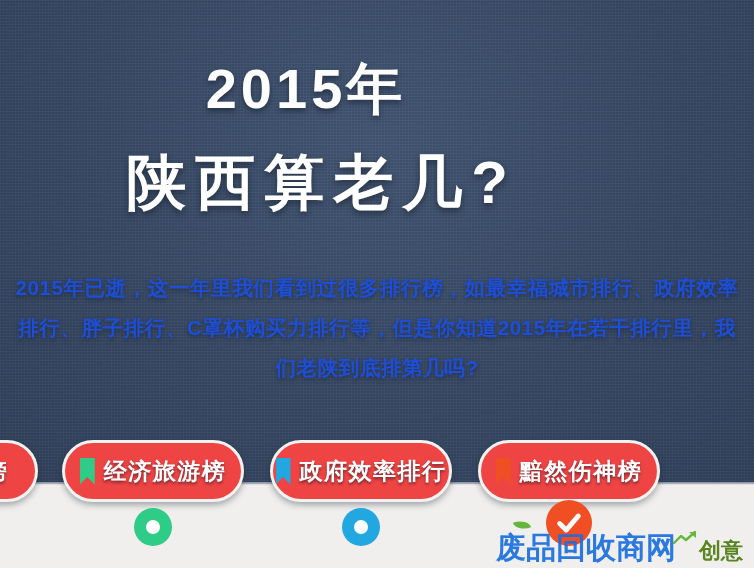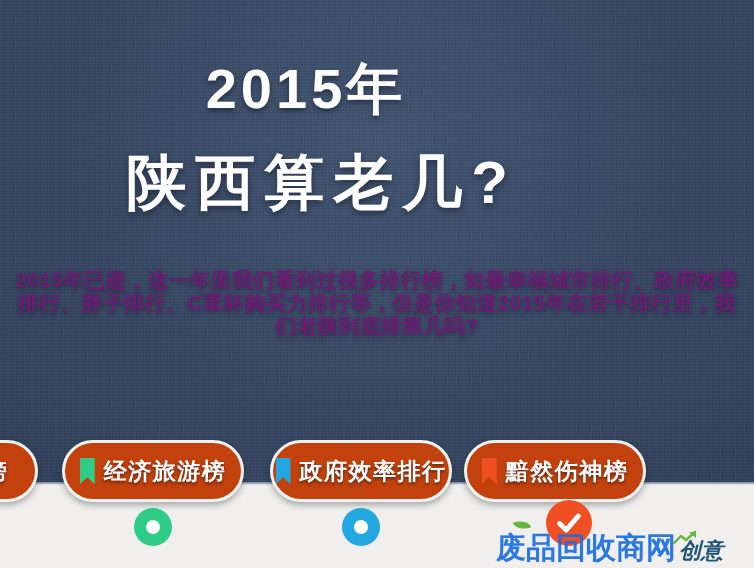--- a/index.html
+++ b/index.html
@@ -69,42 +69,42 @@
   }
 
   
   .lede {
     position: absolute;
     left: 0; top: 268px;
     width: 754px;
     padding: 0 12px;
     text-align: center;
     font-size: 20.5px;
-    line-height: 23px;
+    line-height: 40px;
     font-weight: 700;
     letter-spacing: .6px;
-    color: #701a75;
+    color: #1d4ed8;
     text-shadow: 0 2px 4px rgba(18,26,40,.5);
   }
   .lede p { margin: 0; }
 
   
   .tabstrip {
     position: absolute;
     left: 0; top: 440px;
     width: 754px;
     height: 128px;
   }
 
   .tab {
     position: absolute;
     top: 0;
     height: 62px;
     border-radius: 31px;
-    background: #c2410c;
+    background: #ef4444;
     border: 3px solid #f2f3f1;
     box-shadow: 0 3px 6px rgba(20,28,42,.35);
     display: flex;
     align-items: center;
     justify-content: center;
     gap: 9px;
     padding: 0 18px;
     cursor: pointer;
   }
   .tab-label {
@@ -141,35 +141,34 @@
   }
   .dot.check { width: 46px; height: 46px; }
   .dot.check svg { width: 30px; height: 30px; display: block; }
 
   
   .watermark {
     position: absolute;
     left: 496px; top: 528px;
     display: flex;
     align-items: baseline;
-    gap: 2px;
+    gap: 10px;
     opacity: .92;
   }
   .wm-blue {
     font-size: 30px;
     font-weight: 700;
     letter-spacing: 0px;
     color: #1a6fe0;
   }
   .wm-green {
     font-size: 22px;
     font-weight: 700;
-    color: #0c4a6e;
-    margin-left: 1px;
-    font-style: italic;
+    color: #4d7c0f;
+    margin-left: 13px;
   }
   .wm-leaf {
     position: absolute;
     left: 18px; top: -8px;
     width: 16px; height: 10px;
     background: #5bb12f;
     border-radius: 0 100% 0 100%;
     transform: rotate(-18deg);
   }
   .wm-arrow {
@@ -202,21 +201,21 @@
     <div class="tab" style="left:62px; width:182px;">
       <span class="bookmark" style="background:#2ecc87;"></span>
       <span class="tab-label">经济旅游榜</span>
     </div>
 
     <div class="tab" style="left:270px; width:182px;">
       <span class="bookmark" style="background:#22a7e0;"></span>
       <span class="tab-label">政府效率排行</span>
     </div>
 
-    <div class="tab" style="left:464px; width:182px;">
+    <div class="tab" style="left:478px; width:182px;">
       <span class="bookmark" style="background:#f04e23;"></span>
       <span class="tab-label">黯然伤神榜</span>
     </div>
 
     <div class="dot" style="left:134px; top:68px; background:#2ecc87;">
       <span class="core"></span>
     </div>
 
     <div class="dot" style="left:342px; top:68px; background:#22a7e0;">
       <span class="core"></span>

